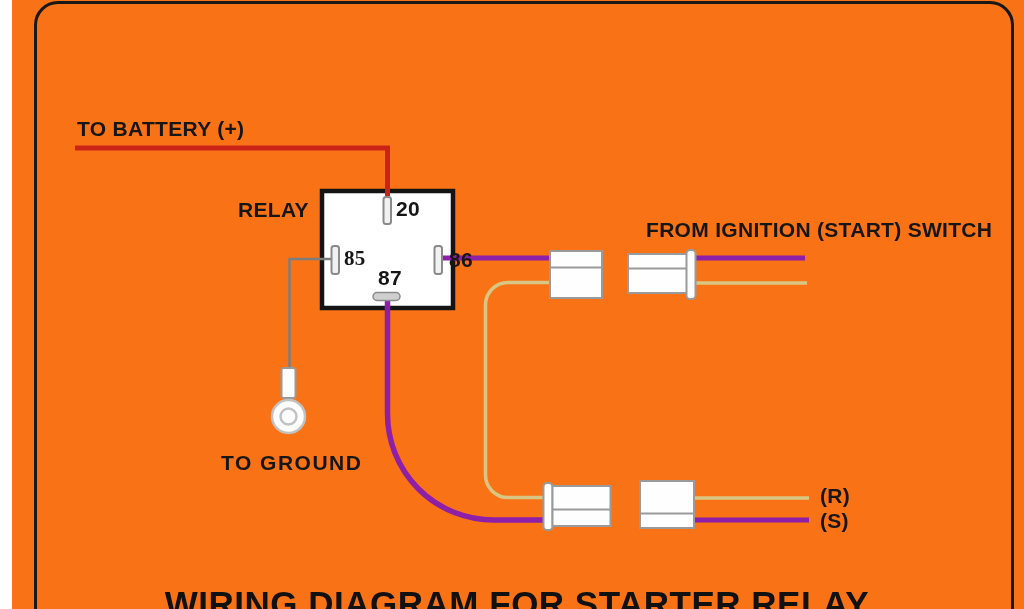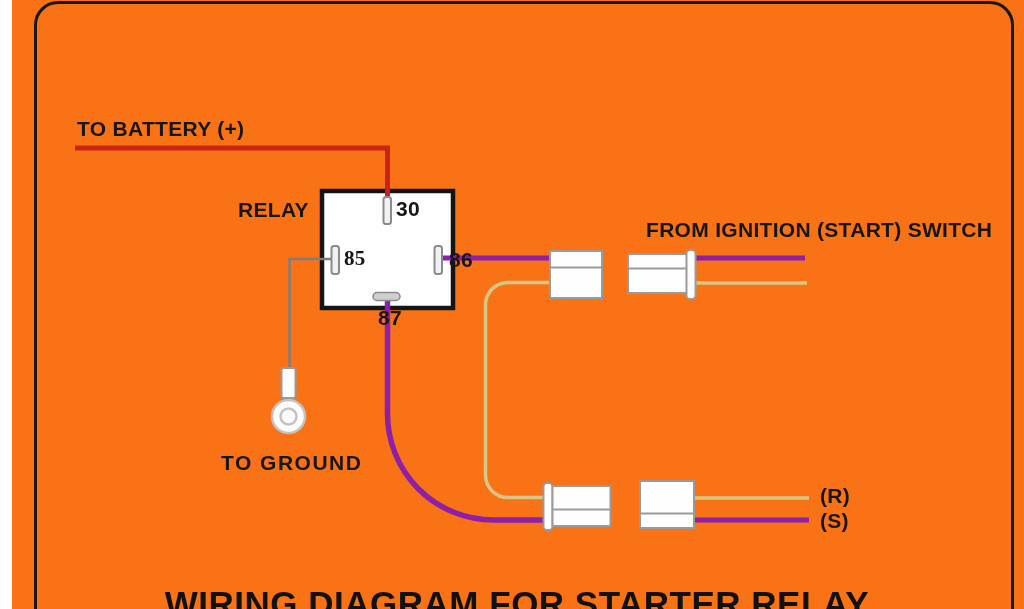--- a/index.html
+++ b/index.html
@@ -71,27 +71,27 @@
     <g>
       <rect x="628" y="481" width="54" height="47" fill="#fefefe" stroke="#9a9a9a" stroke-width="2"></rect>
       <line x1="628" y1="513.5" x2="682" y2="513.5" stroke="#9a9a9a" stroke-width="2"></line>
     </g>
   </svg>
 
   <span class="lbl" style="left:65px;top:118px;">TO BATTERY (+)</span>
 
   <span class="lbl" style="left:226px;top:199px;">RELAY</span>
 
-  <span class="lbl" style="left:384px;top:198px;">30</span>
+  <span class="lbl" style="left:384px;top:198px;">20</span>
 
   <span class="lbl" style="left:332px;top:248px;font-family:Liberation Serif, serif;">85</span>
 
   <span class="lbl" style="left:397px;top:249px;margin-left:40px;">86</span>
 
-  <span class="lbl" style="left:366px;top:267px;margin-top:40px;">87</span>
+  <span class="lbl" style="left:366px;top:267px;">87</span>
 
   <span class="lbl" style="left:634px;top:219px;">FROM IGNITION (START) SWITCH</span>
 
   <span class="lbl lbl-ground" style="left:209px;top:444px;">TO GROUND</span>
 
 
   <span class="lbl" style="left:808px;top:485px;">(R)</span>
 
   <span class="lbl" style="left:808px;top:510px;">(S)</span>
 

